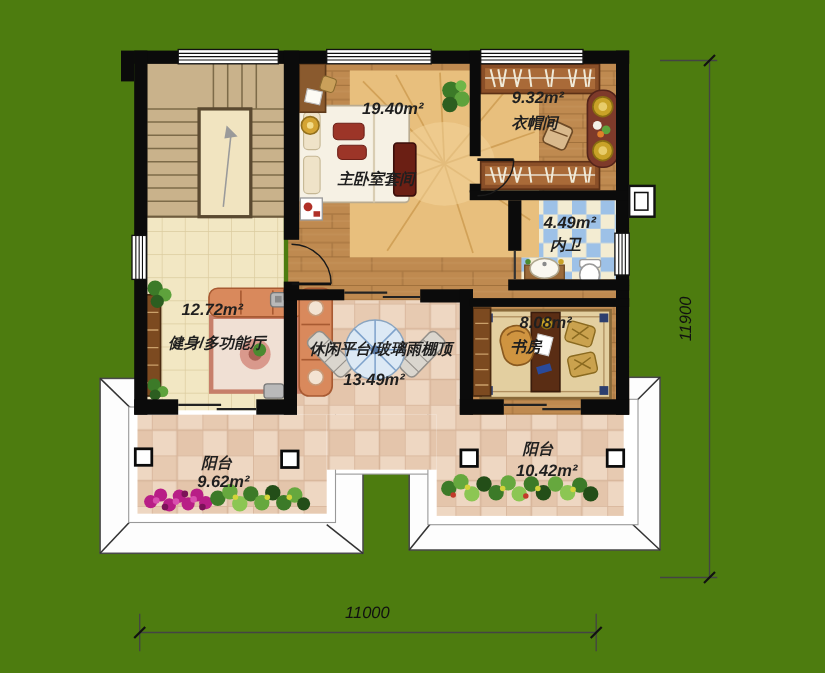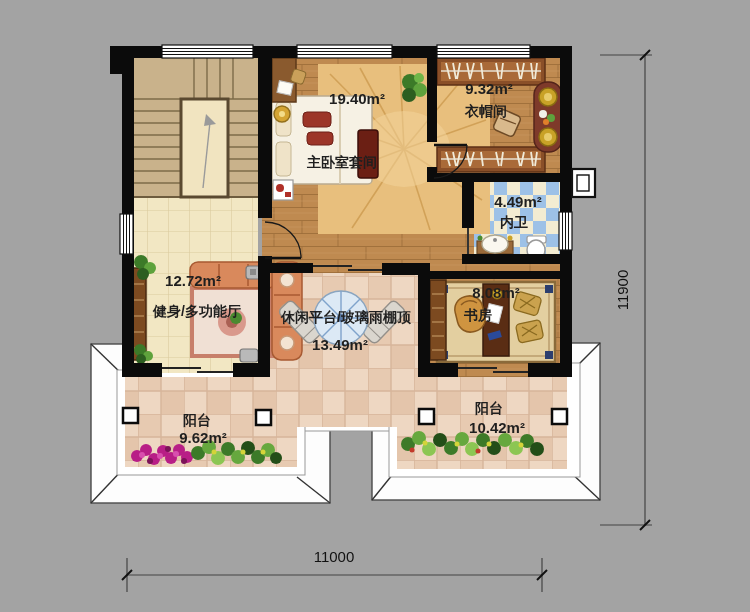--- a/index.html
+++ b/index.html
@@ -1,16 +1,16 @@
 <!DOCTYPE html>
 <html><head>
 <meta charset="utf-8">
 <style>
   html,body{margin:0;padding:0;background:#ffffff;}
-  .stage{position:relative;width:750px;height:612px;background:#a3a3a3;overflow:hidden;}
+  .stage{position:relative;width:750px;height:612px;background:#4d7c0f;overflow:hidden;font-style:italic;}
   svg text{font-family:"Liberation Sans", sans-serif;}
   .lbl{fill:#1f1f1f;font-weight:600;}
   .dim{fill:#111;font-weight:400;}
 </style>
 </head>
 <body>
 
 <div class="stage">
 <svg width="750" height="612" viewBox="0 0 750 612" xmlns="http://www.w3.org/2000/svg">
   <defs>

